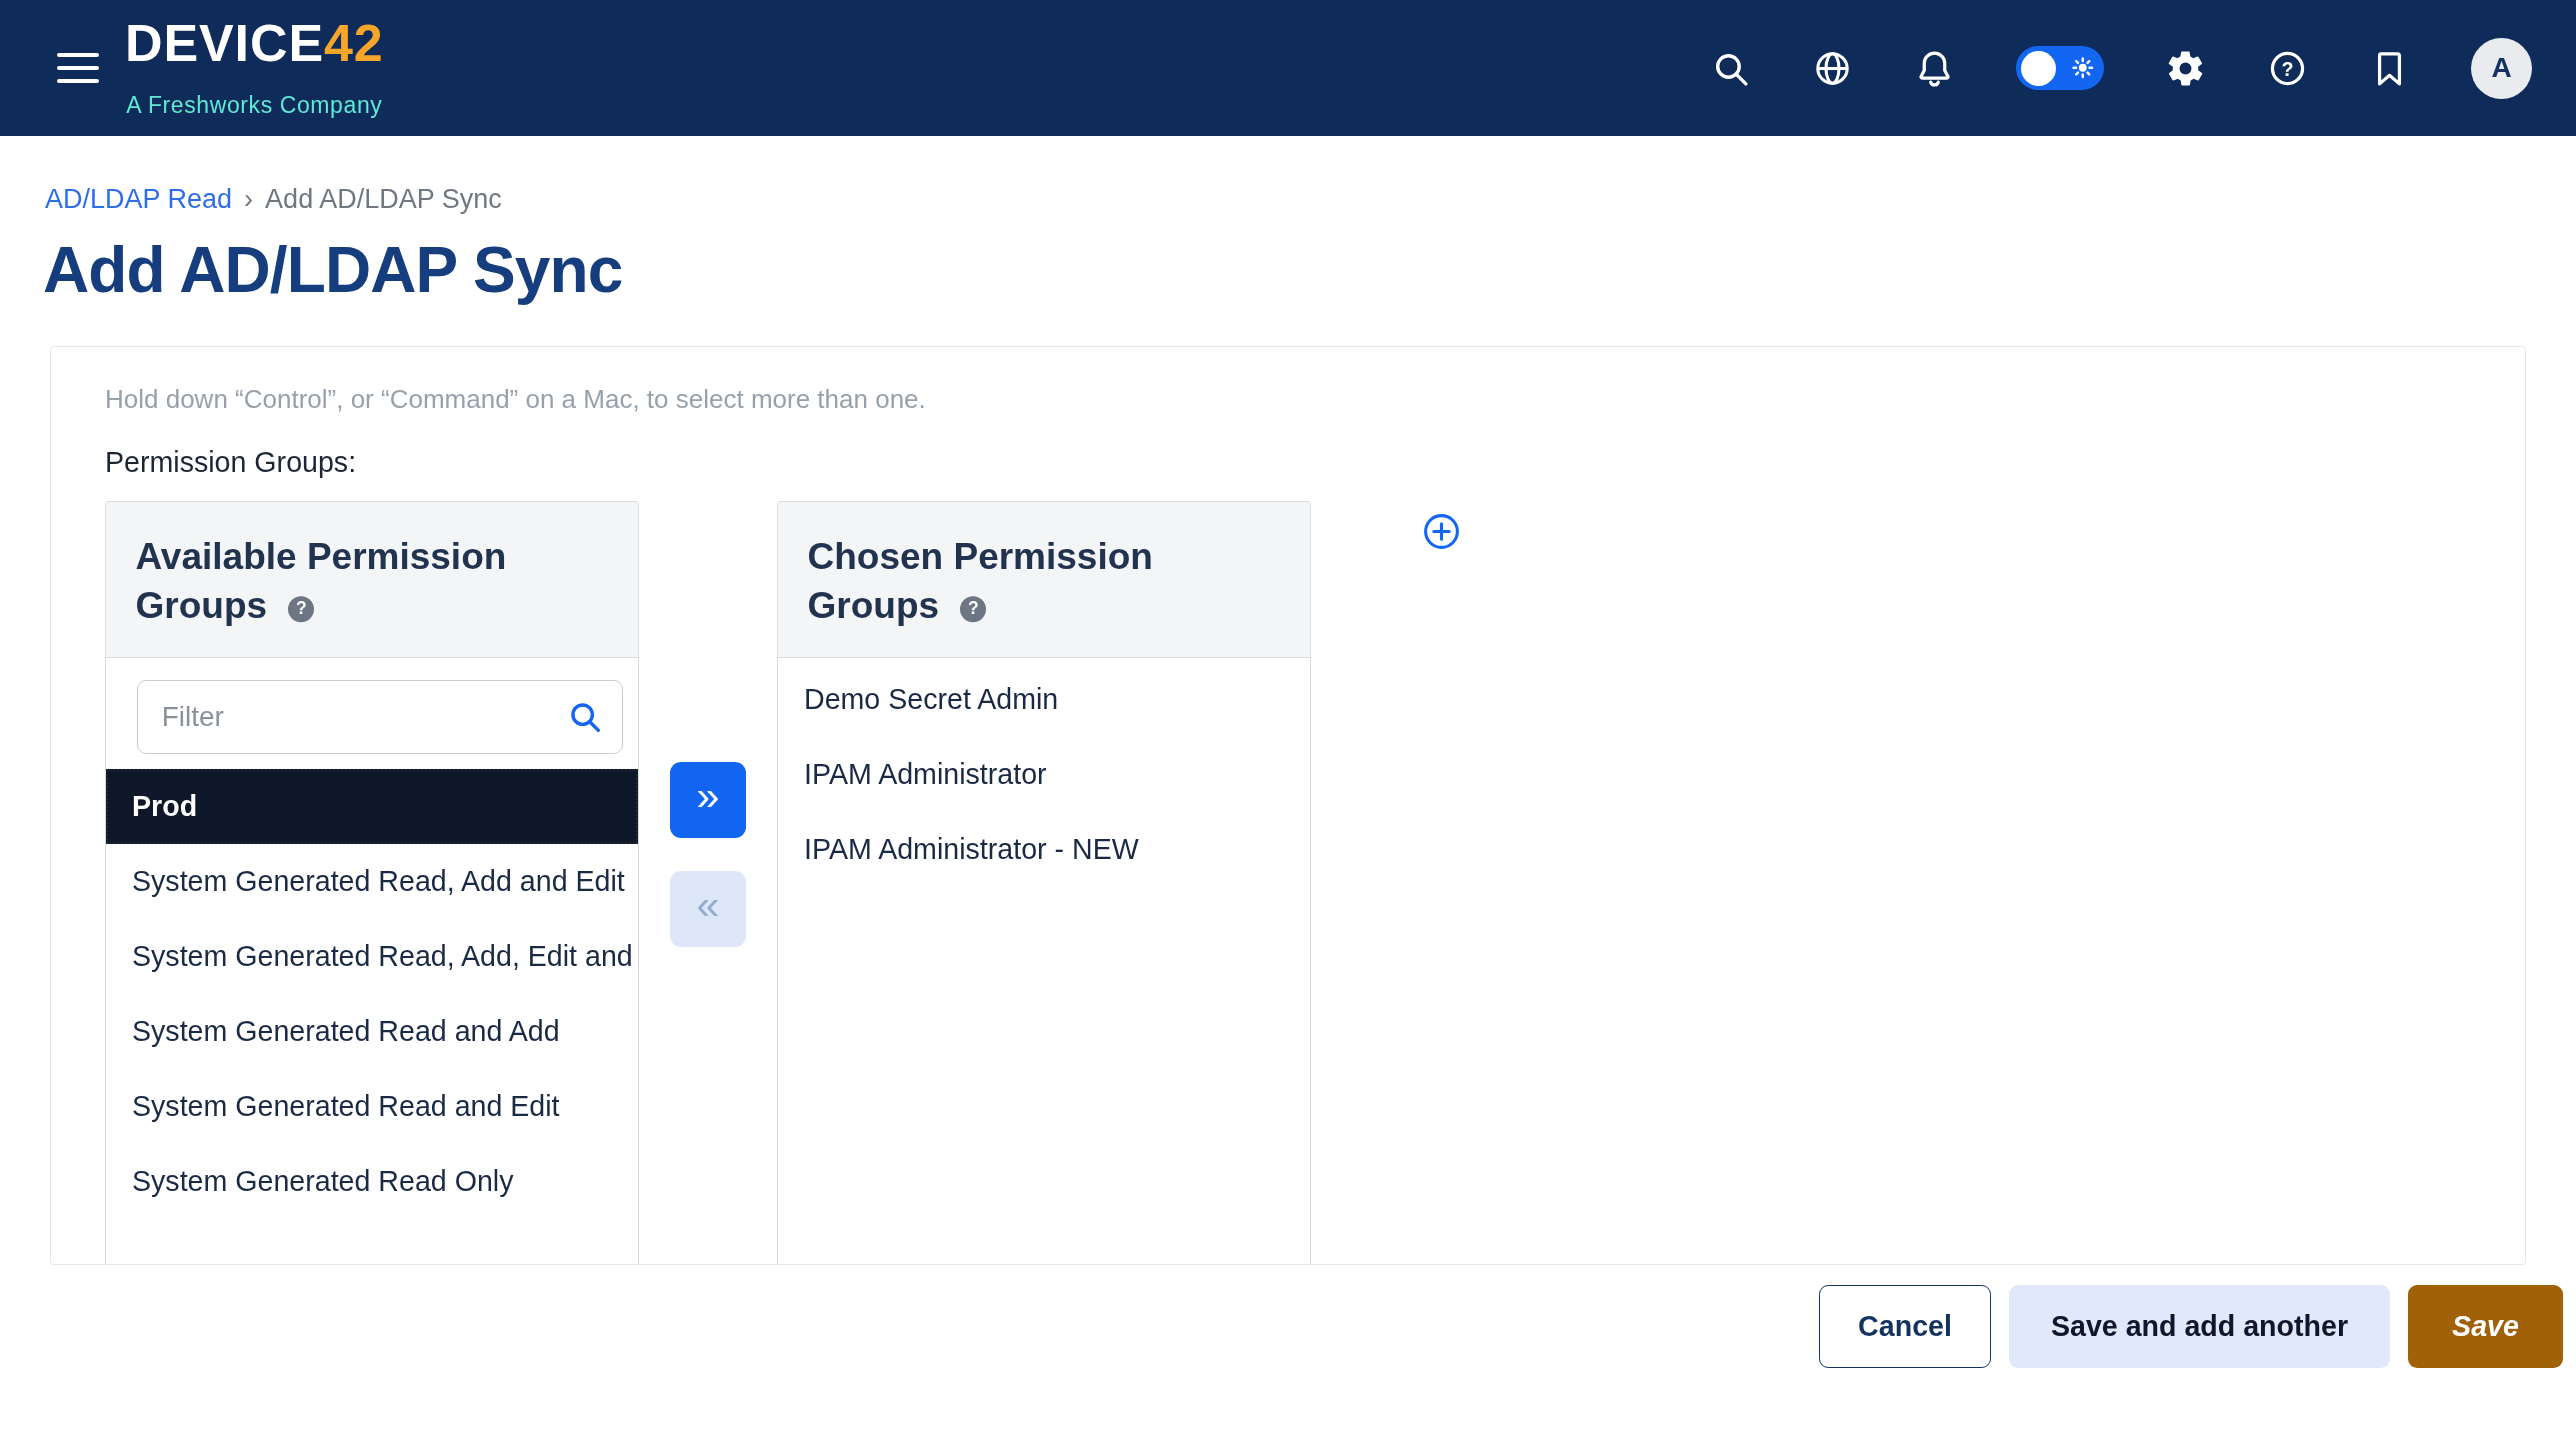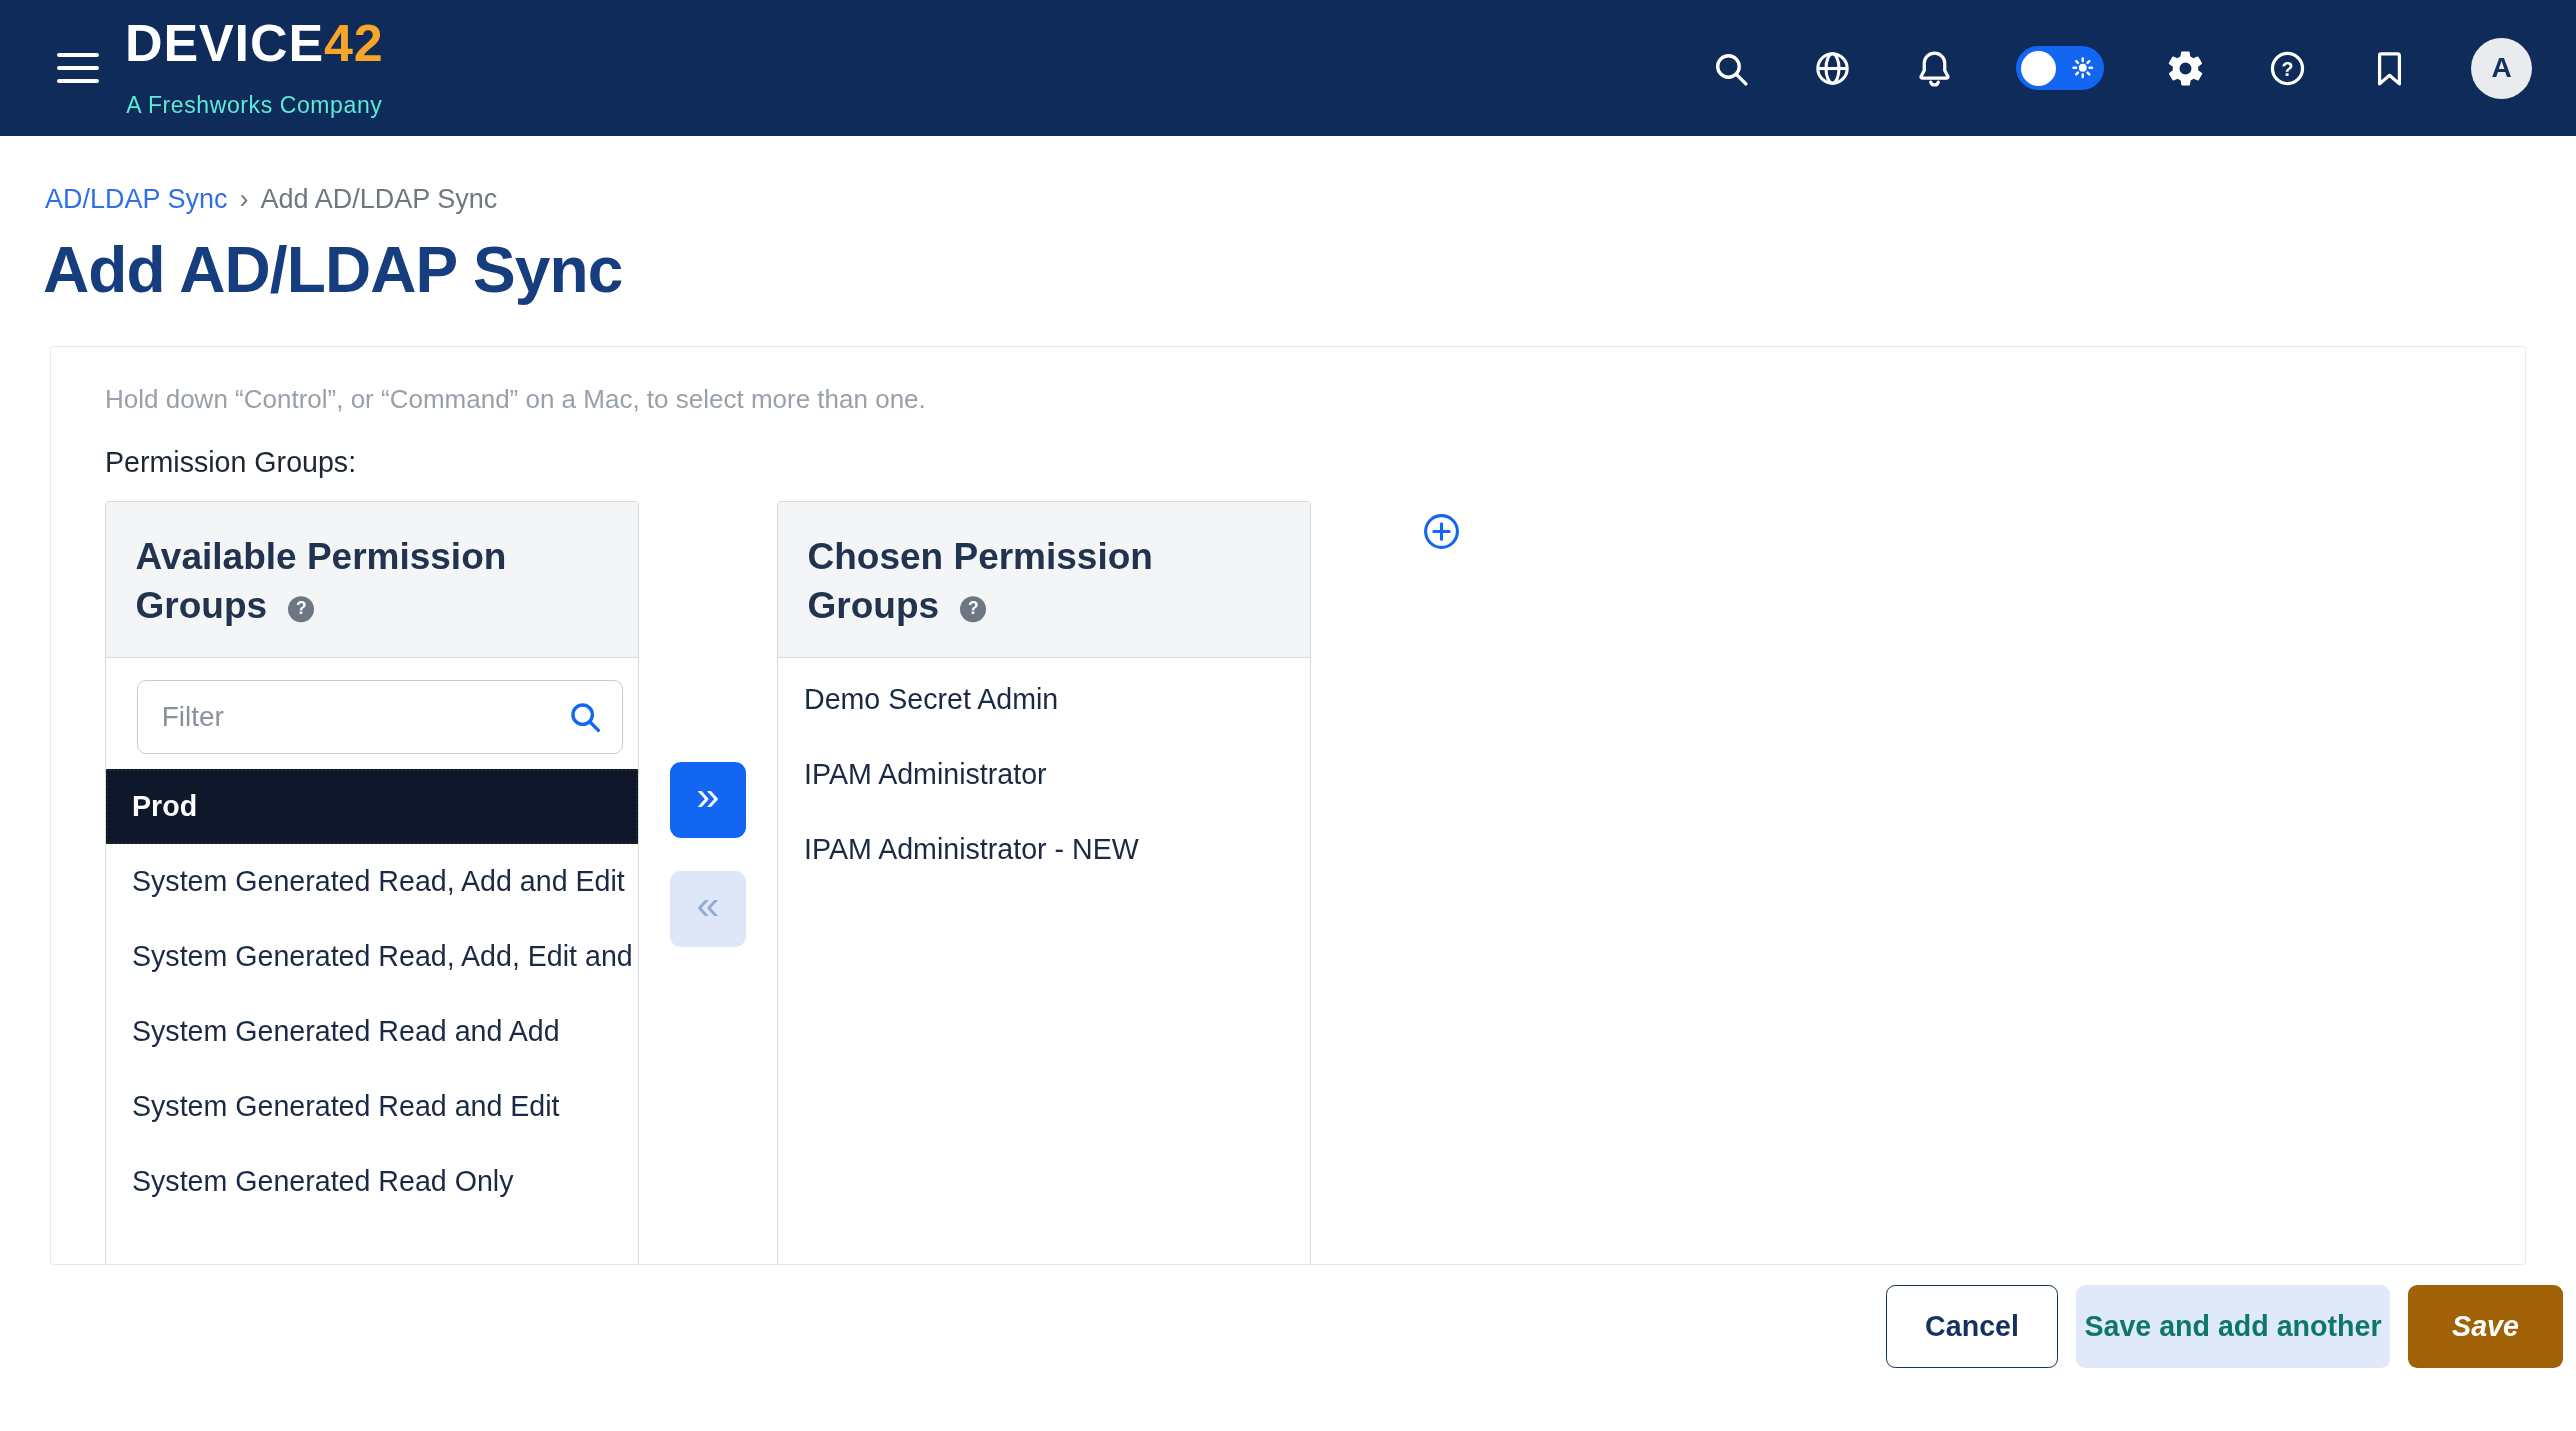--- a/index.html
+++ b/index.html
@@ -54,21 +54,21 @@
   .mover.primary { background: #1266f1; color: #ffffff; }
   .mover.secondary { background: #dde7f7; color: #93abd1; }
 
   .add-icon { margin: 9.2px 0 0 103px; width: 41px; height: 41px; display: inline-flex; cursor: pointer; }
   .add-icon svg { width: 100%; height: 100%; }
 
   
   .footer-bar { height: 122px; display: flex; align-items: center; justify-content: flex-end; gap: 18px; padding-right: 13px; }
   .btn { height: 83px; border-radius: 9.2px; font-size: 28.6px; font-weight: bold; font-family: inherit; cursor: pointer; display: flex; align-items: center; justify-content: center; }
   .btn-cancel { width: 172px; background: #ffffff; border: 1.8px solid #14325f; color: #14325f; }
-  .btn-save-add { width: 314px; background: #dfe9f9; border: none; color: #0f766e; }
+  .btn-save-add { width: 381px; background: #dfe9f9; border: none; color: #0f172a; }
   .btn-save { width: 155px; background: #a16207; border: none; color: #ffffff; font-style: italic; }
 </style>
 </head>
 <body>
 
 <header class="navbar">
   <div class="hamburger">
     <span></span>
       <span></span>
       <span></span>
@@ -120,21 +120,21 @@
     <span class="nav-icon">
       <svg viewBox="0 0 24 24" fill="none" stroke="currentColor" stroke-width="1.9" stroke-linejoin="round">
           <path d="M7 3.5h10a.8.8 0 0 1 .8.8V21l-5.8-5-5.8 5V4.3a.8.8 0 0 1 .8-.8z"></path>
         </svg>
     </span>
     <div class="avatar">A</div>
   </div>
 </header>
 
 <nav class="breadcrumb">
-  <a>AD/LDAP Sync</a>
+  <a>AD/LDAP Read</a>
   <span class="crumb-sep">›</span>
   <span class="crumb-current">Add AD/LDAP Sync</span>
 </nav>
 
 <h1 class="page-title">Add AD/LDAP Sync</h1>
 
 <section class="card">
   <p class="hint">Hold down “Control”, or “Command” on a Mac, to select more than one.</p>
   <div class="field-label">Permission Groups:</div>
 

